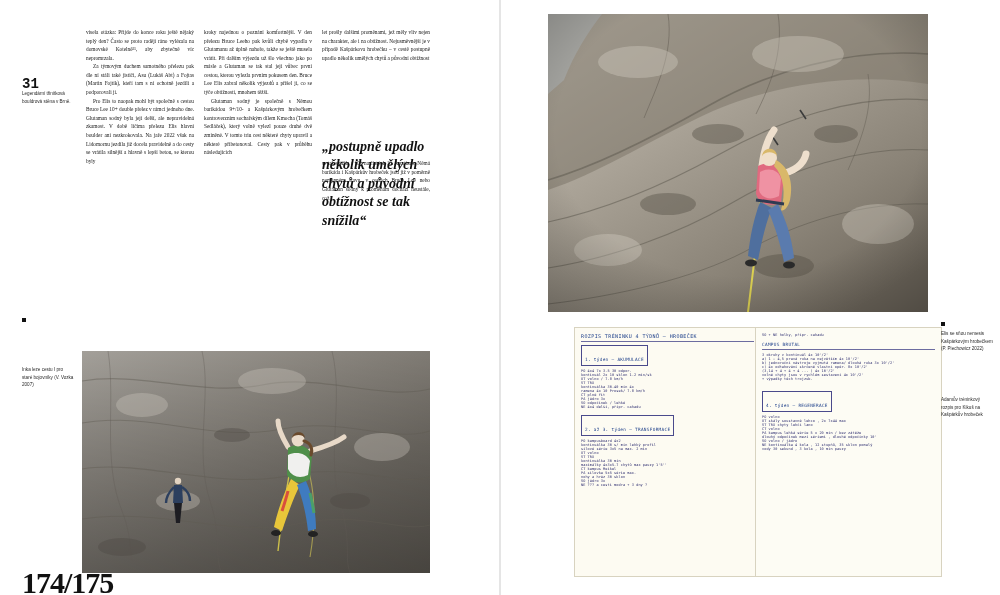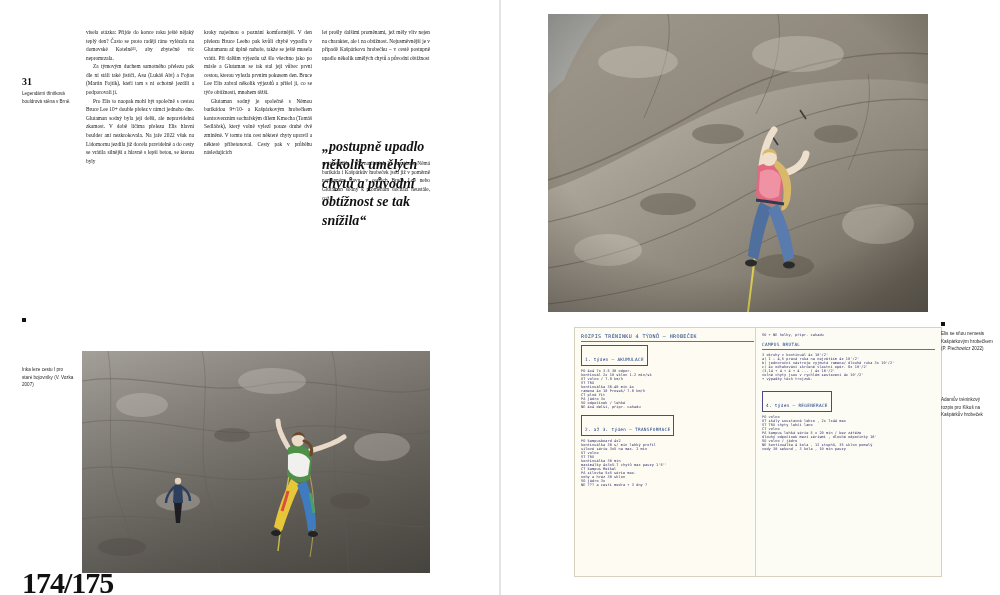--- a/index.html
+++ b/index.html
@@ -32,23 +32,23 @@
   
   .left-page {
     position: absolute;
     left: 0; top: 0;
     width: 499px; height: 595px;
   }
   .folio-num {
     position: absolute;
     left: 22px;
     top: 76px;
-    font-family: Liberation Serif, serif;
+    font-family: Liberation Mono, monospace;
     font-weight: bold;
-    font-size: 10px;
+    font-size: 14px;
     color: #111;
   }
   .margin-caption {
     position: absolute;
     left: 22px;
     width: 52px;
     font-family: "Liberation Sans", sans-serif;
     font-size: 4.6px;
     line-height: 1.65;
     color: #2a2a2a;

